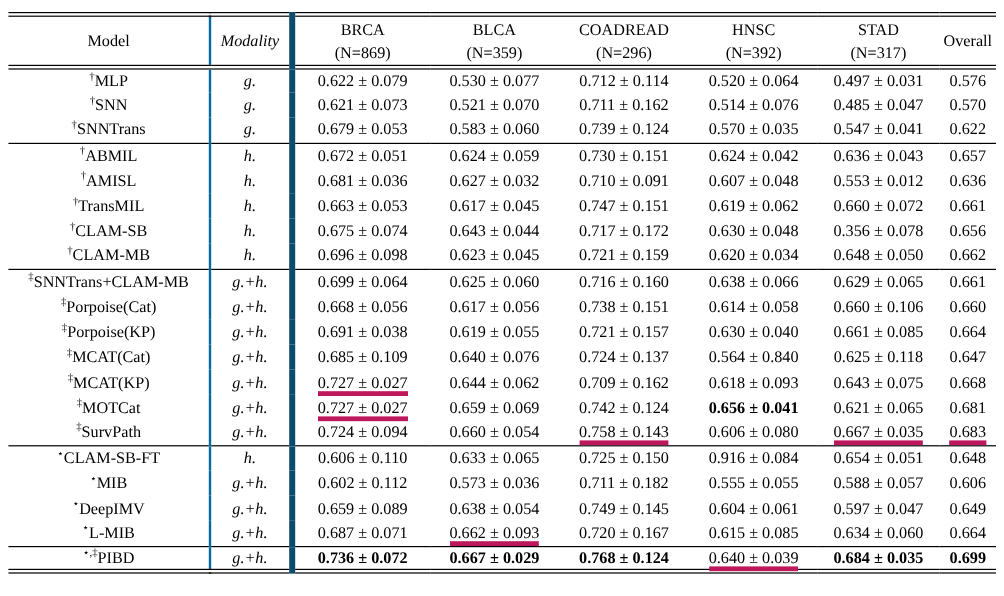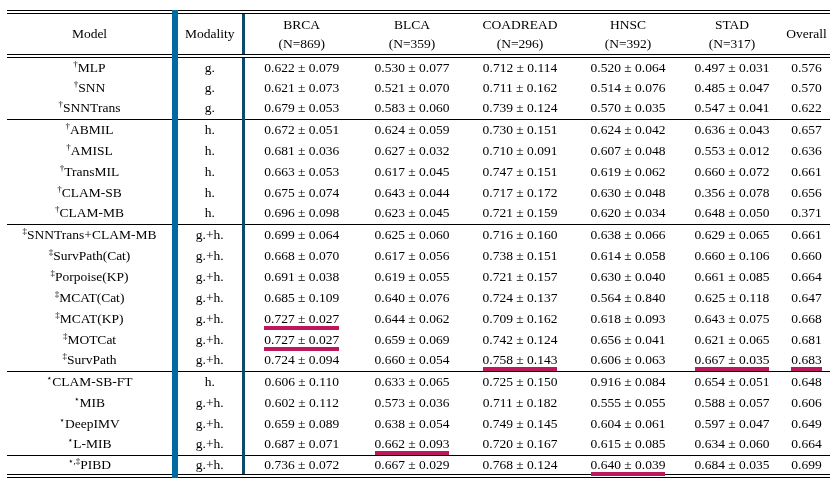--- a/index.html
+++ b/index.html
@@ -44,31 +44,31 @@
   .h-top, .h-sub { line-height: 19px; }
 
   td {
     height: 21px;
     padding: 0;
     font-size: 13.5px;
     text-align: center;
     vertical-align: middle;
     white-space: nowrap;
   }
-  .cell-model, th.cell-model { border-right: 6px solid #0369a1; }
-  .cell-modality, th.cell-modality { border-right: 3px solid #0c4a6e; }
+  .cell-model, th.cell-model { border-right: 2px solid #0369a1; }
+  .cell-modality, th.cell-modality { border-right: 5px solid #0c4a6e; font-style: italic; }
 
   tr.group-start > td { border-top: 1px solid #000; text-align: center; }
 
   sup.marker {
     font-size: 9px;
     line-height: 0;
     vertical-align: super;
   }
-  .val.bold { font-weight: normal; margin-top: 40px; }
+  .val.bold { font-weight: bold; margin-top: 40px; }
   .val.underline {
     border-bottom: 4px solid #be185d;
     padding-bottom: 0px;
   }
   tr.row-bold .cell-model { font-weight: normal; }
 </style>
 </head>
 <body>
 
 <div class="table-wrap">
@@ -188,36 +188,36 @@
           <td><span class="val">0.656</span></td>
         </tr>
         <tr>
           <td class="cell-model"><sup class="marker">†</sup><span>CLAM-MB</span></td>
           <td class="cell-modality">h.</td>
           <td><span class="val">0.696 ± 0.098</span></td>
           <td><span class="val">0.623 ± 0.045</span></td>
           <td><span class="val">0.721 ± 0.159</span></td>
           <td><span class="val">0.620 ± 0.034</span></td>
           <td><span class="val">0.648 ± 0.050</span></td>
-          <td><span class="val">0.371</span></td>
+          <td><span class="val">0.662</span></td>
         </tr>
         <tr class="group-start">
           <td class="cell-model"><sup class="marker">‡</sup><span>SNNTrans+CLAM-MB</span></td>
           <td class="cell-modality">g.+h.</td>
           <td><span class="val">0.699 ± 0.064</span></td>
           <td><span class="val">0.625 ± 0.060</span></td>
           <td><span class="val">0.716 ± 0.160</span></td>
           <td><span class="val">0.638 ± 0.066</span></td>
           <td><span class="val">0.629 ± 0.065</span></td>
           <td><span class="val">0.661</span></td>
         </tr>
         <tr>
-          <td class="cell-model"><sup class="marker">‡</sup><span>SurvPath(Cat)</span></td>
-          <td class="cell-modality">g.+h.</td>
-          <td><span class="val">0.668 ± 0.070</span></td>
+          <td class="cell-model"><sup class="marker">‡</sup><span>Porpoise(Cat)</span></td>
+          <td class="cell-modality">g.+h.</td>
+          <td><span class="val">0.668 ± 0.056</span></td>
           <td><span class="val">0.617 ± 0.056</span></td>
           <td><span class="val">0.738 ± 0.151</span></td>
           <td><span class="val">0.614 ± 0.058</span></td>
           <td><span class="val">0.660 ± 0.106</span></td>
           <td><span class="val">0.660</span></td>
         </tr>
         <tr>
           <td class="cell-model"><sup class="marker">‡</sup><span>Porpoise(KP)</span></td>
           <td class="cell-modality">g.+h.</td>
           <td><span class="val">0.691 ± 0.038</span></td>
@@ -256,21 +256,21 @@
           <td><span class="val bold">0.656 ± 0.041</span></td>
           <td><span class="val">0.621 ± 0.065</span></td>
           <td><span class="val">0.681</span></td>
         </tr>
         <tr>
           <td class="cell-model"><sup class="marker">‡</sup><span>SurvPath</span></td>
           <td class="cell-modality">g.+h.</td>
           <td><span class="val">0.724 ± 0.094</span></td>
           <td><span class="val">0.660 ± 0.054</span></td>
           <td><span class="val underline">0.758 ± 0.143</span></td>
-          <td><span class="val">0.606 ± 0.063</span></td>
+          <td><span class="val">0.606 ± 0.080</span></td>
           <td><span class="val underline">0.667 ± 0.035</span></td>
           <td><span class="val underline">0.683</span></td>
         </tr>
         <tr class="group-start">
           <td class="cell-model"><sup class="marker">⋆</sup><span>CLAM-SB-FT</span></td>
           <td class="cell-modality">h.</td>
           <td><span class="val">0.606 ± 0.110</span></td>
           <td><span class="val">0.633 ± 0.065</span></td>
           <td><span class="val">0.725 ± 0.150</span></td>
           <td><span class="val">0.916 ± 0.084</span></td>

